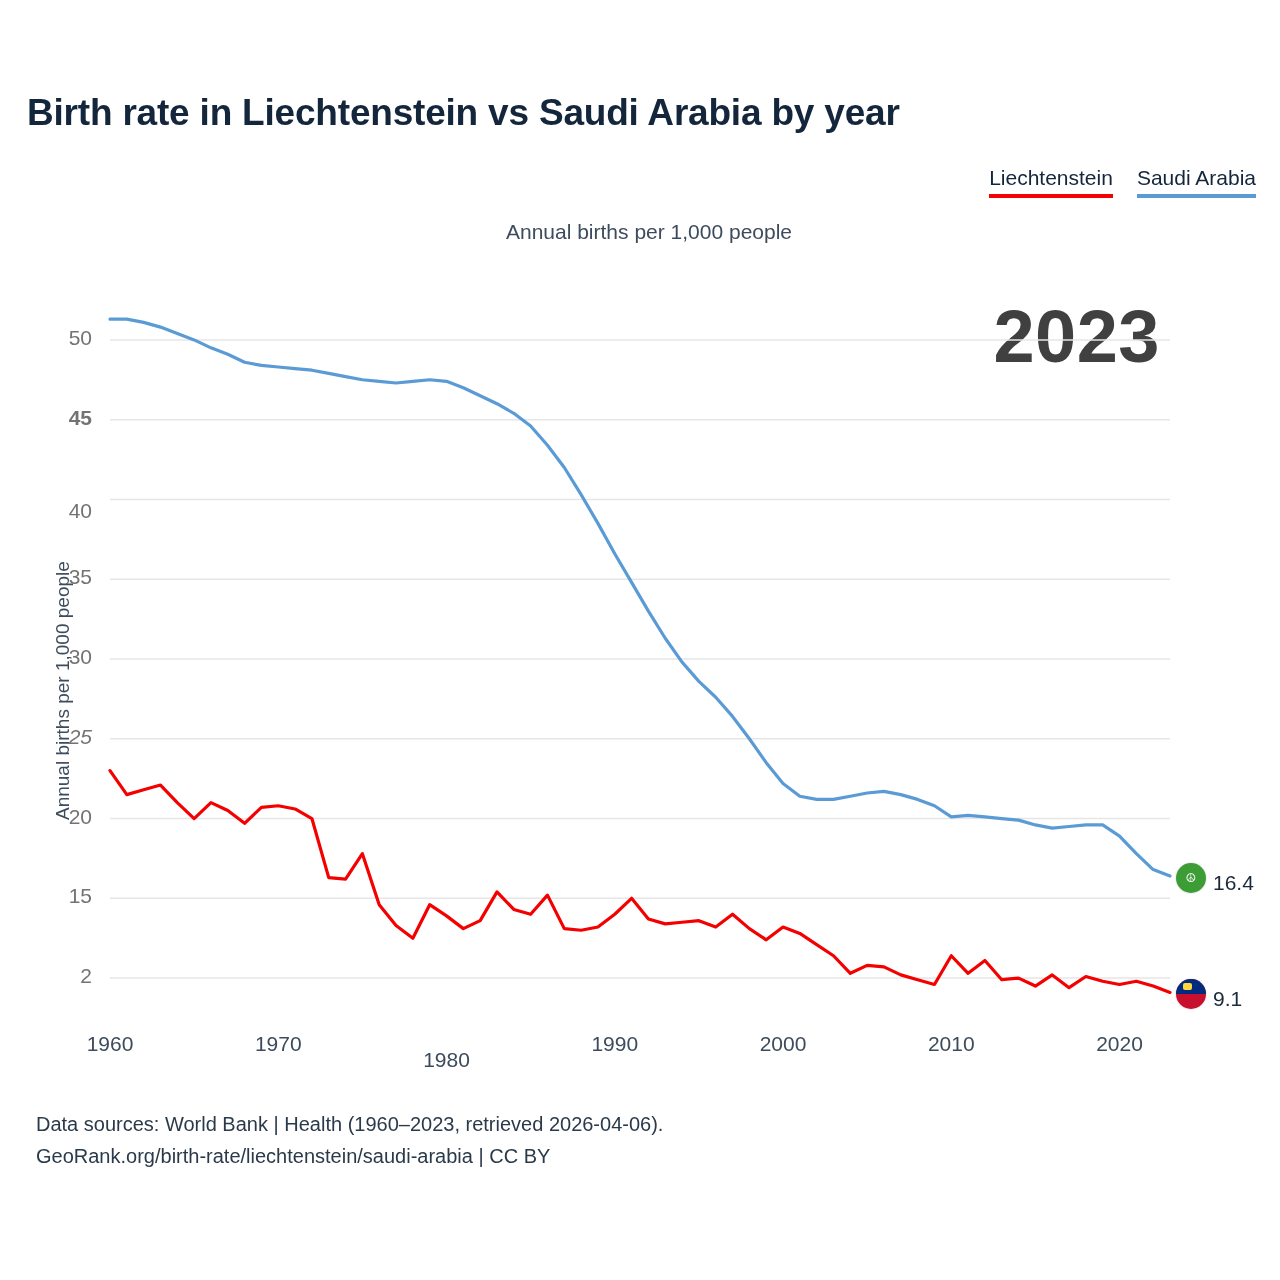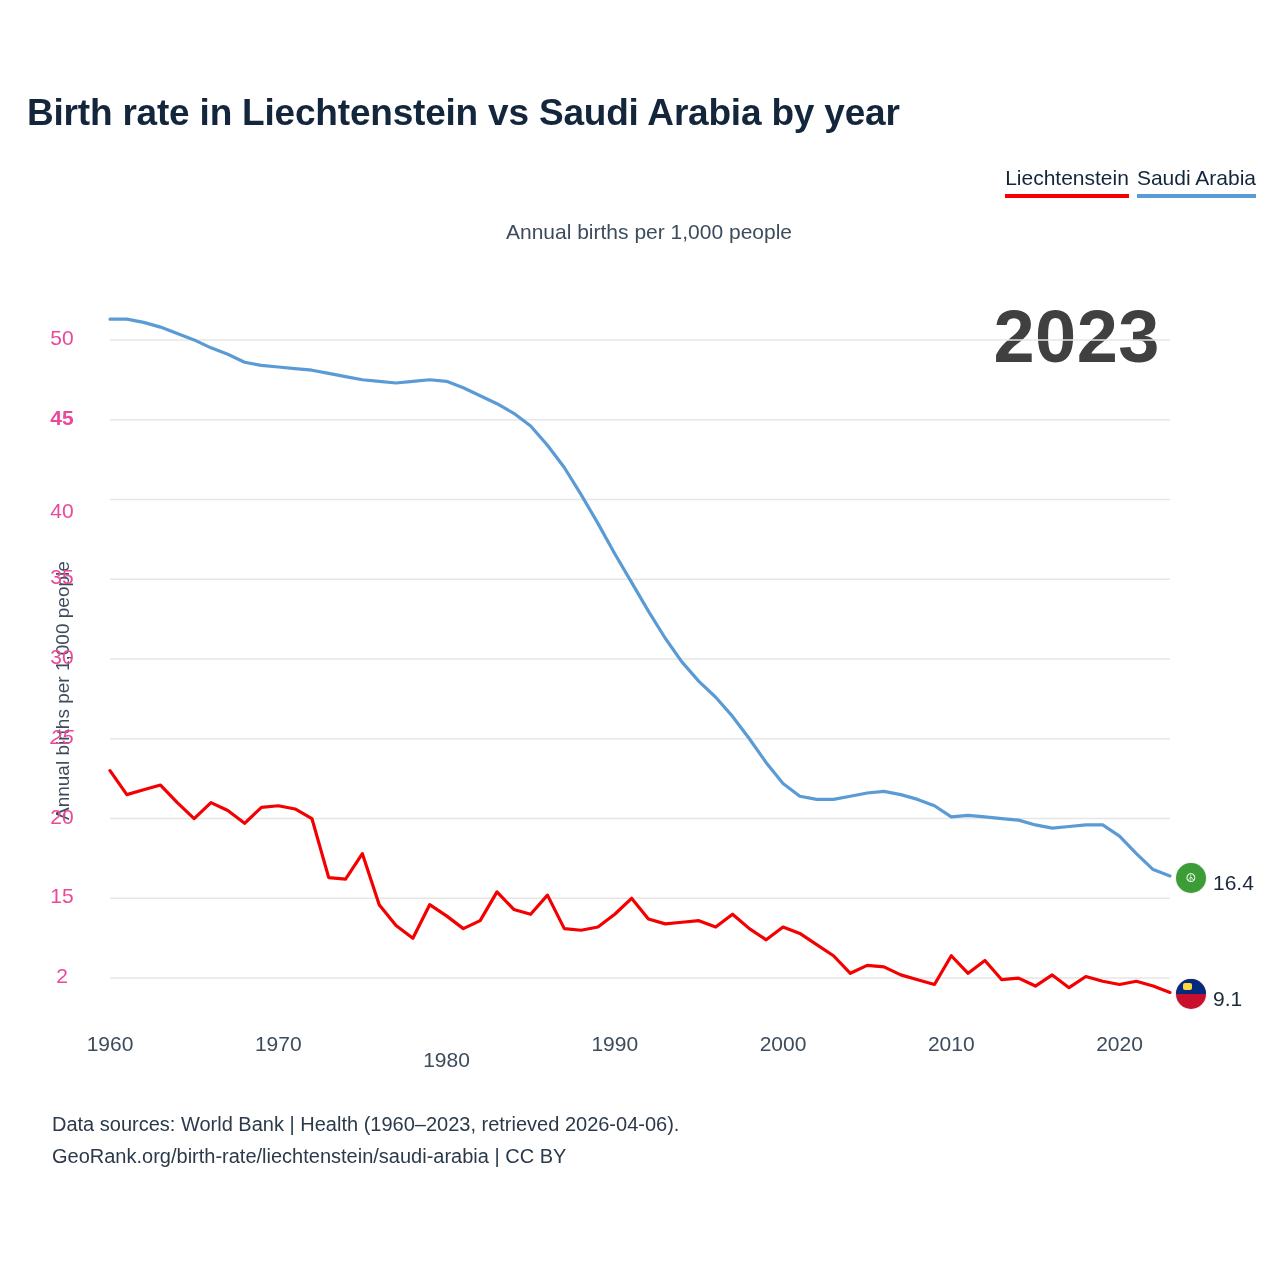--- a/index.html
+++ b/index.html
@@ -26,21 +26,21 @@
     font-size: 37px;
     font-weight: bold;
     color: #13263c;
     letter-spacing: -0.2px;
   }
   .legend {
     position: absolute;
     right: 24px;
     top: 166px;
     display: flex;
-    gap: 8px;
+    gap: 24px;
     align-items: flex-start;
   }
   .legend-item {
     font-size: 21px;
     color: #13263c;
     padding-bottom: 5px;
     line-height: 1.1;
   }
   .legend-item.lie { border-bottom: 4px solid #f50000; }
   .legend-item.sau { border-bottom: 4px solid #5b9bd5; }
@@ -85,22 +85,22 @@
 
   .plot {
     position: absolute;
     left: 0;
     top: 0;
   }
 
   .ytick {
     position: absolute;
     font-size: 21px;
-    color: #ec4899;
-    text-align: center;
+    color: #737373;
+    text-align: right;
     width: 60px;
   }
   .xtick {
     position: absolute;
     font-size: 21px;
     color: #3d4c5c;
     text-align: center;
     width: 90px;
   }
 
@@ -141,21 +141,21 @@
     border-radius: 2px;
   }
   .endlabel {
     font-size: 21px;
     color: #1b2a3b;
     margin-top: 10px;
   }
 
   .sources {
     position: absolute;
-    left: 52px;
+    left: 36px;
     top: 1108px;
     font-size: 20px;
     color: #2b3a4a;
     line-height: 1.62;
   }
 </style>
 </head>
 <body>
 
 <div class="page">

